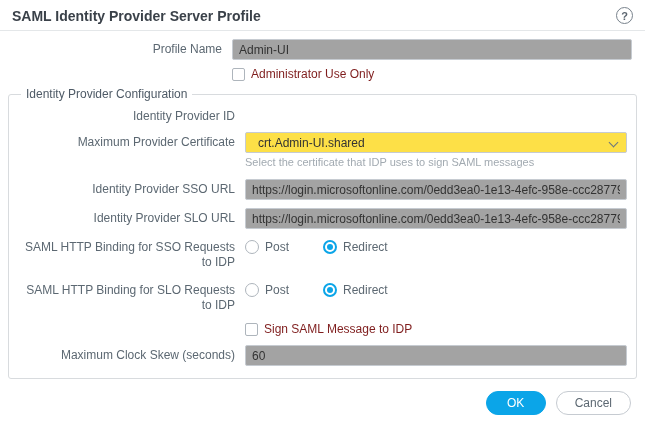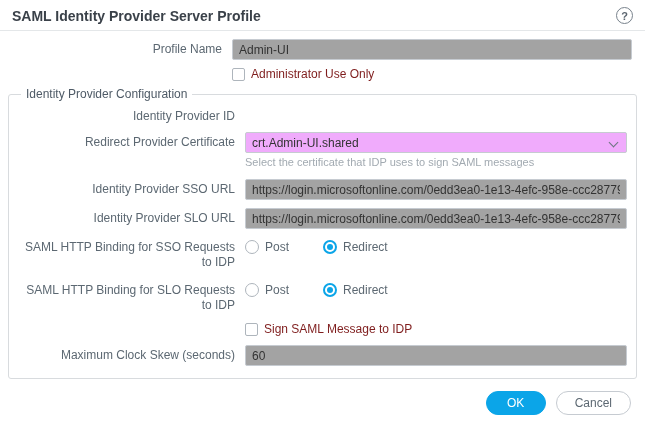--- a/index.html
+++ b/index.html
@@ -58,22 +58,22 @@
     border: 1px solid #d8dbde; border-radius: 3px;
     padding: 2px 9px 12px 8px;
   }
   legend { color: #4e5a66; padding: 0 5px; margin-left: 4px; font-size: 12px; }
   fieldset .row { padding-right: 0; }
   fieldset .lbl { width: 228px; }
 
   
   .sel {
     flex: 1; height: 21px; position: relative;
-    border: 1px solid #c6cbd1; border-radius: 2px; background: #f0abfc;
-    display: flex; align-items: center; padding: 0 22px 0 6px;
+    border: 1px solid #c6cbd1; border-radius: 2px; background: #fde047;
+    display: flex; align-items: center; padding: 0 22px 0 12px;
     cursor: pointer; color: #333;
   }
   .sel .chev {
     position: absolute; right: 9px; top: 6px;
     width: 7px; height: 7px;
     border-left: 1px solid #6b7680; border-bottom: 1px solid #6b7680;
     transform: rotate(-45deg);
   }
   .hint-row { display: flex; margin-top: 3px; }
   .hint { flex: 1; color: #a2aab1; font-size: 11px; line-height: 1.2; }
@@ -131,21 +131,21 @@
   </div>
 
   <fieldset>
     <legend>Identity Provider Configuration</legend>
 
     <div class="row" style="margin-top:6px;">
       <div class="lbl">Identity Provider ID</div>
     </div>
 
     <div class="row">
-      <div class="lbl">Redirect Provider Certificate</div>
+      <div class="lbl">Maximum Provider Certificate</div>
       <div class="sel">
         <span>crt.Admin-UI.shared</span>
         <span class="chev"></span>
       </div>
     </div>
 
     <div class="hint-row">
       <div class="lbl"></div>
       <div class="hint">Select the certificate that IDP uses to sign SAML messages</div>
     </div>

